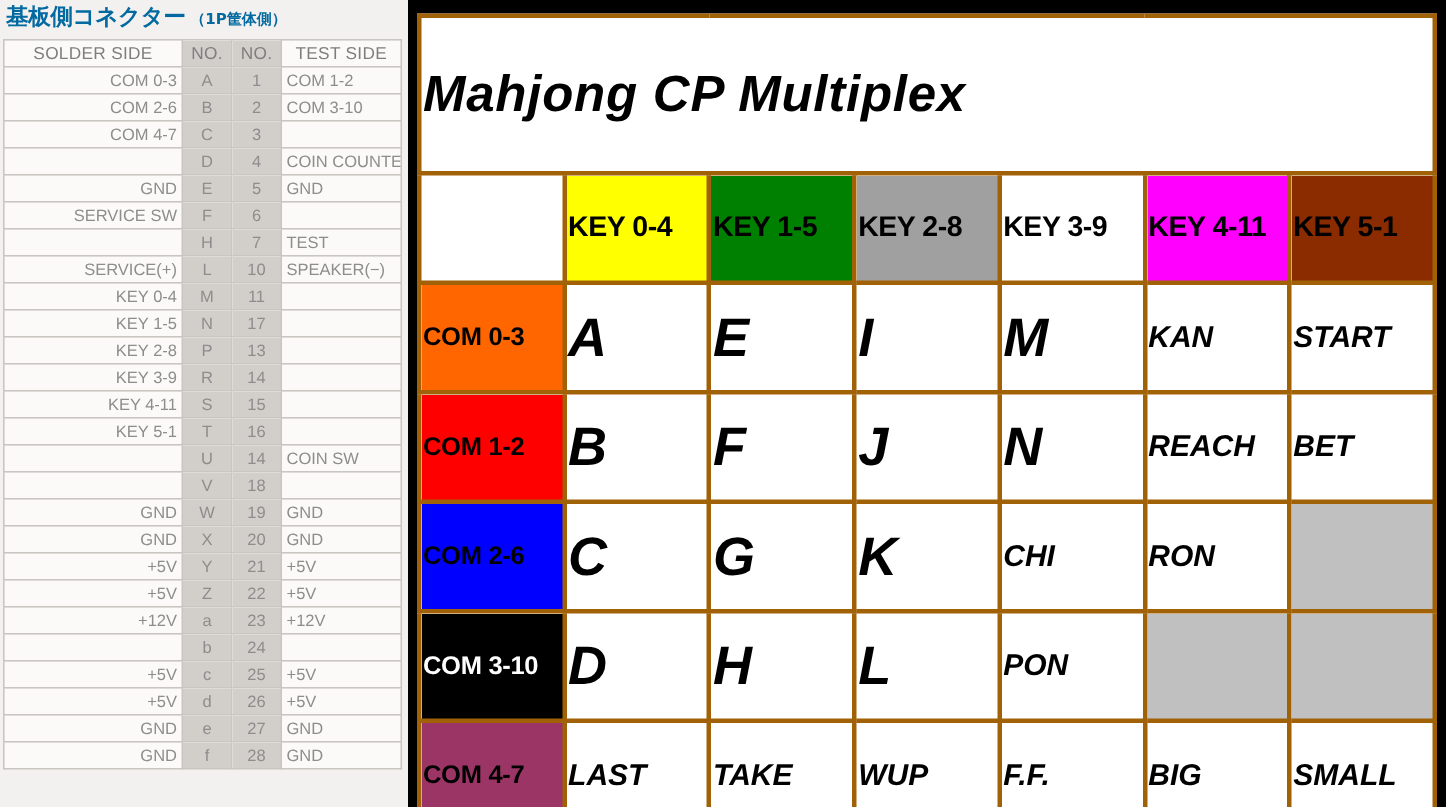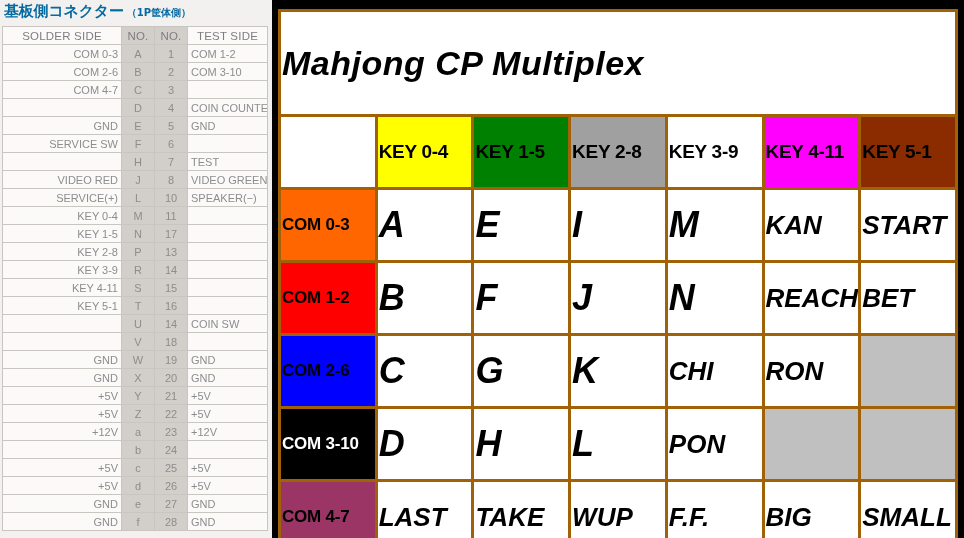--- a/index.html
+++ b/index.html
@@ -78,21 +78,21 @@
   td.com-head{
     width:111px;
     font-size:17px;font-weight:bold;color:#000;
     letter-spacing:-0.2px;
   }
   td.cell{
     height:68px;
     font-weight:bold;font-style:italic;color:#000;
   }
   td.cell.letter{font-size:36px;}
-  td.cell.word{font-size:26px;}
+  td.cell.word{font-size:20px;}
   td.cell.blank{background:#c0c0c0;}
 </style>
 </head>
 <body>
 
 <div id="page">
 
   <div id="left-panel">
     <div id="left-title">
       <span class="jp-main">基板側コネクター</span><span class="jp-sub">（1P筐体側）</span>
@@ -141,26 +141,20 @@
             <td class="c-num">6</td>
             <td class="c-parts"></td>
           </tr>
           <tr>
             <td class="c-solder"></td>
             <td class="c-alpha">H</td>
             <td class="c-num">7</td>
             <td class="c-parts">TEST</td>
           </tr>
           <tr>
-            <td class="c-solder">VIDEO RED</td>
-            <td class="c-alpha">J</td>
-            <td class="c-num">8</td>
-            <td class="c-parts">VIDEO GREEN</td>
-          </tr>
-          <tr>
             <td class="c-solder">SERVICE(+)</td>
             <td class="c-alpha">L</td>
             <td class="c-num">10</td>
             <td class="c-parts">SPEAKER(−)</td>
           </tr>
           <tr>
             <td class="c-solder">KEY 0-4</td>
             <td class="c-alpha">M</td>
             <td class="c-num">11</td>
             <td class="c-parts"></td>

